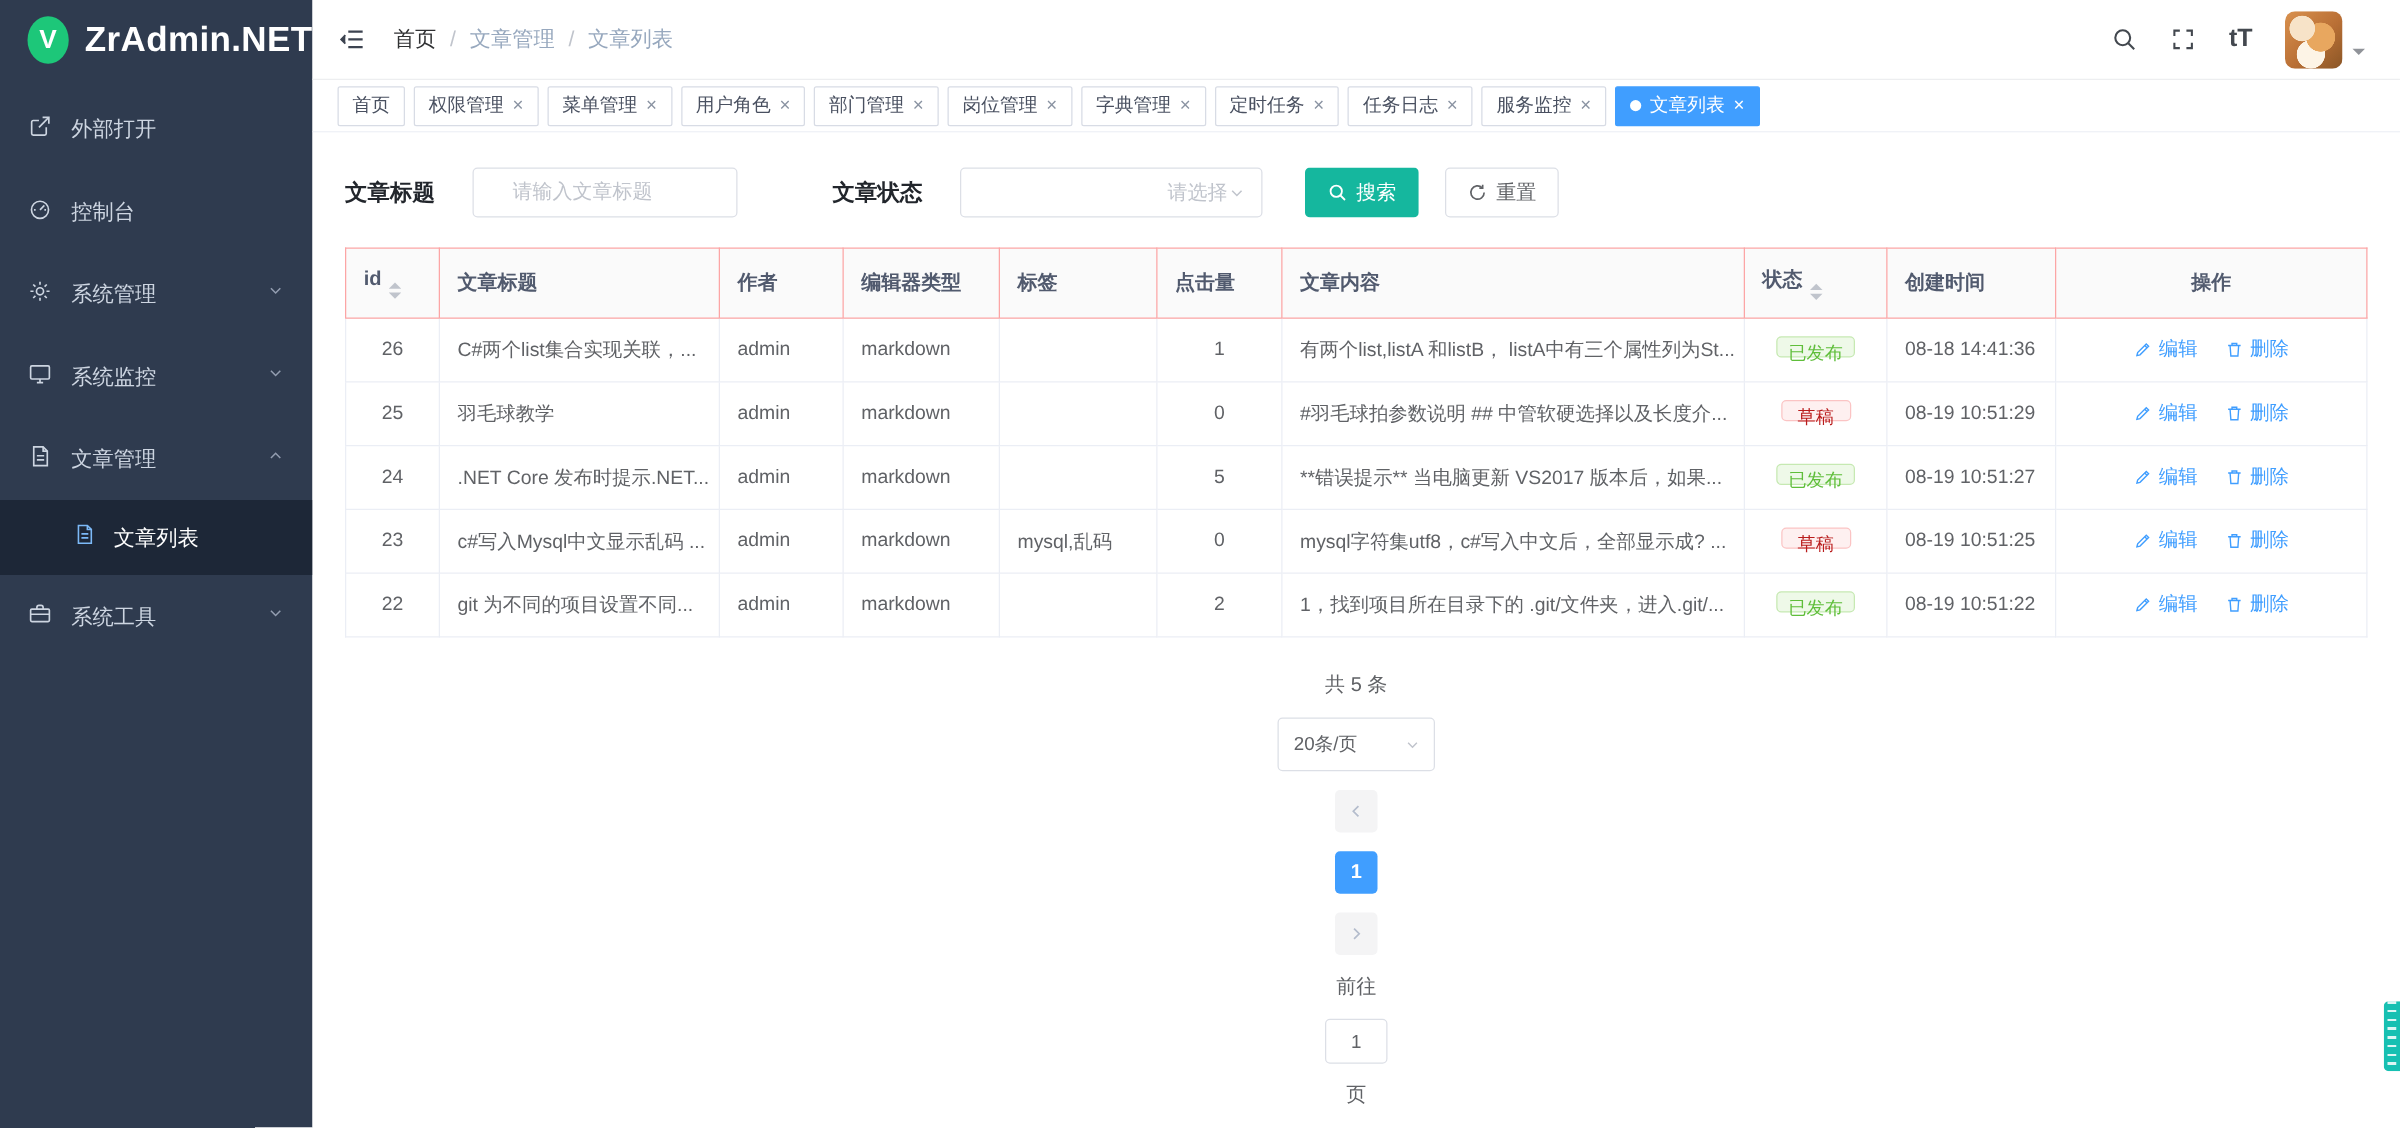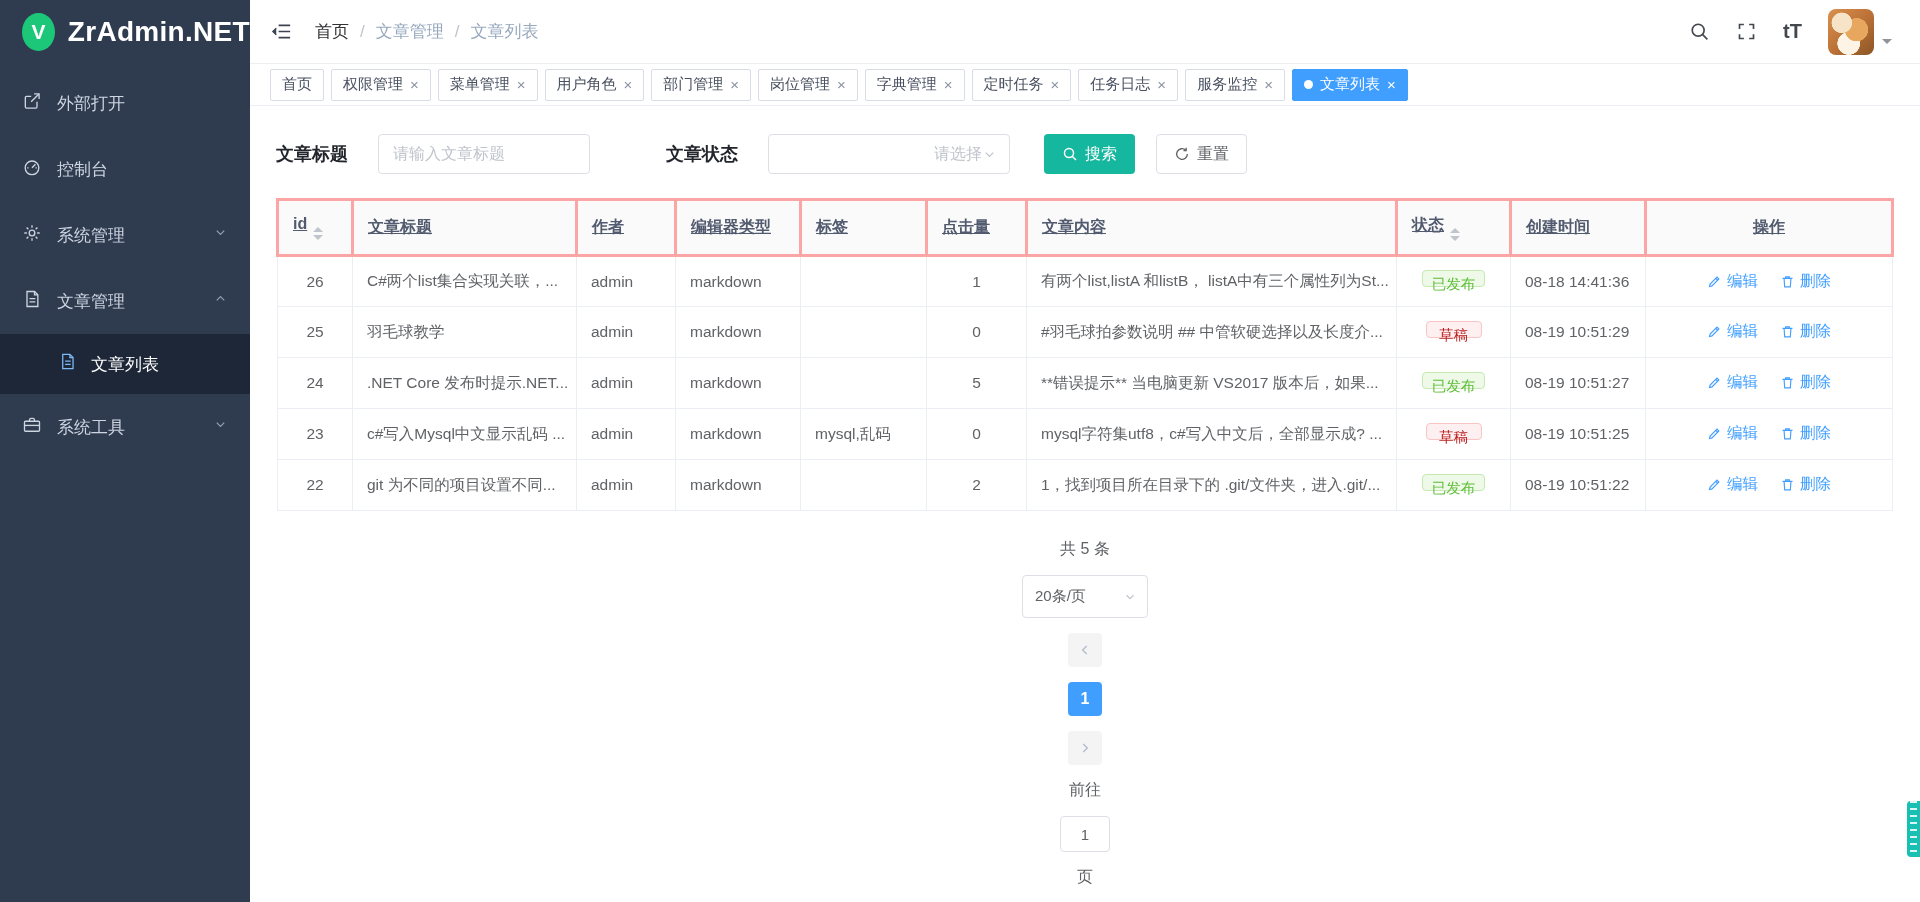--- a/index.html
+++ b/index.html
@@ -46,39 +46,39 @@
   .tag .x { color:#8a93a2; font-size:15px; line-height:1; }
   .tag.active { background:#409eff; border-color:#409eff; color:#fff; }
   .tag.active .x { color:#fff; }
   .dot { width:9px; height:9px; border-radius:50%; background:#fff; }
 
   .content { flex:1; padding:28px 26px 0 26px; background:#fff; overflow:hidden; }
 
   
   .filter-row { display:flex; align-items:center; margin-bottom:24px; }
   .filter-label { font-size:18px; font-weight:bold; color:#22262c; margin-right:30px; white-space:nowrap; }
-  .text-input { width:212px; height:40px; border:1px solid #dcdfe6; border-radius:4px; padding:0 14px; font-size:16px; color:#606266; outline:none; }
+  .text-input { width:212px; height:40px; border:1px solid #dcdfe6; border-radius:4px; padding:0 31px; font-size:16px; color:#606266; outline:none; }
   .text-input::placeholder { color:#c0c4cc; }
   .spacer-76 { width:76px; }
   .select-box { width:242px; height:40px; border:1px solid #dcdfe6; border-radius:4px; display:flex; align-items:center; justify-content:flex-end; padding:0 12px 0 14px; font-size:16px; cursor:pointer; background:#fff; }
   .placeholder-text { color:#c0c4cc; }
   .sel-chev { color:#c0c4cc; display:flex; }
   .btn { height:40px; display:inline-flex; align-items:center; gap:7px; border-radius:4px; font-size:16px; padding:0 17px; cursor:pointer; border:1px solid transparent; }
   .btn-search { background:#15b79e; color:#fff; margin-left:34px; }
   .btn-reset { background:#fff; color:#606266; border-color:#dcdfe6; margin-left:21px; }
 
   
   .toolbar-row { display:flex; align-items:center; margin-bottom:15px; }
   .btn-add { height:38px; background:#ecf5ff; border:1px solid #a3d0fd; color:#409eff; font-size:16px; padding:0 15px; gap:6px; }
   .toolbar-icons { margin-left:auto; display:flex; gap:16px; }
   .circle-btn { width:34px; height:34px; border-radius:50%; border:1px solid #dcdfe6; background:#fff; color:#5f6368; display:flex; align-items:center; justify-content:center; cursor:pointer; }
 
   
   table { width:100%; border-collapse:collapse; table-layout:fixed; }
-  th { height:56px; background:#fafafa; border:3px solid #fca5a5; color:#515a6e; font-size:16px; font-weight:bold; text-align:left; padding:0 14px; white-space:nowrap;text-decoration:underline; }
+  th { height:56px; background:#fafafa; border:1px solid #fca5a5; color:#515a6e; font-size:16px; font-weight:bold; text-align:left; padding:0 14px; white-space:nowrap; }
   td { height:51px; border:1px solid #ebeef5; color:#606266; font-size:15.5px; padding:0 14px; white-space:nowrap; overflow:hidden; text-overflow:clip; background:#fff; }
   .c-center { text-align:center; }
   .sort { display:inline-flex; flex-direction:column; vertical-align:-3px; margin-left:6px; }
   .sort i { display:block; width:0; height:0; border:5px solid transparent; }
   .sort .up { border-bottom-color:#c0c4cc; border-top-width:0; margin-bottom:3px; }
   .sort .dn { border-top-color:#c0c4cc; border-bottom-width:0; }
   .badge { display:inline-block; min-width:56px; text-align:center; padding:0 9px; height:17px; line-height:26px; font-size:14.5px; border-radius:4px; border:1px solid; }
   .badge.green { color:#5fbe3a; background:#eef9e8; border-color:#c6e9b2; }
   .badge.red { color:#b91c1c; background:#fef0f0; border-color:#fbc4c4; }
   .op { display:inline-flex; align-items:center; gap:5px; color:#409eff; cursor:pointer; margin:0 11px; font-size:15.5px; text-decoration:none; }
@@ -136,20 +136,34 @@
             </svg>
         </span>
         <span>系统管理</span>
         <span class="chev">
           <svg width="15" height="15" viewBox="0 0 24 24" fill="none" stroke="currentColor" stroke-width="2">
               <polyline points="6 9 12 15 18 9"></polyline>
             </svg>
         </span>
       </div>
 
+      <div class="menu-item">
+        <span>
+          <svg width="20" height="20" viewBox="0 0 24 24" fill="none" stroke="currentColor" stroke-width="1.6">
+              <rect x="3" y="4.5" width="18" height="12.5" rx="1.2"></rect>
+              <path d="M9 20.5h6M12 17v3.5"></path>
+            </svg>
+        </span>
+        <span>系统监控</span>
+        <span class="chev">
+          <svg width="15" height="15" viewBox="0 0 24 24" fill="none" stroke="currentColor" stroke-width="2">
+              <polyline points="6 9 12 15 18 9"></polyline>
+            </svg>
+        </span>
+      </div>
 
       <div class="menu-item">
         <span>
           <svg width="20" height="20" viewBox="0 0 24 24" fill="none" stroke="currentColor" stroke-width="1.6">
               <path d="M6 3h9l4 4v14H6z"></path>
               <path d="M15 3v4h4"></path>
               <path d="M9 11.5h7M9 15.5h7"></path>
             </svg>
         </span>
         <span>文章管理</span>

